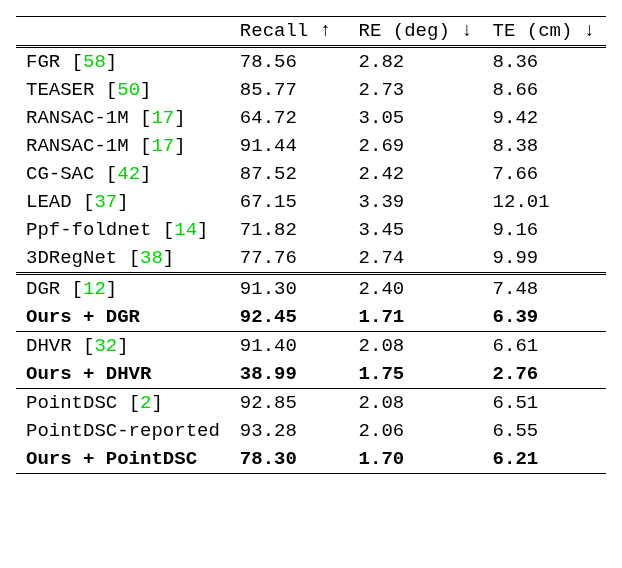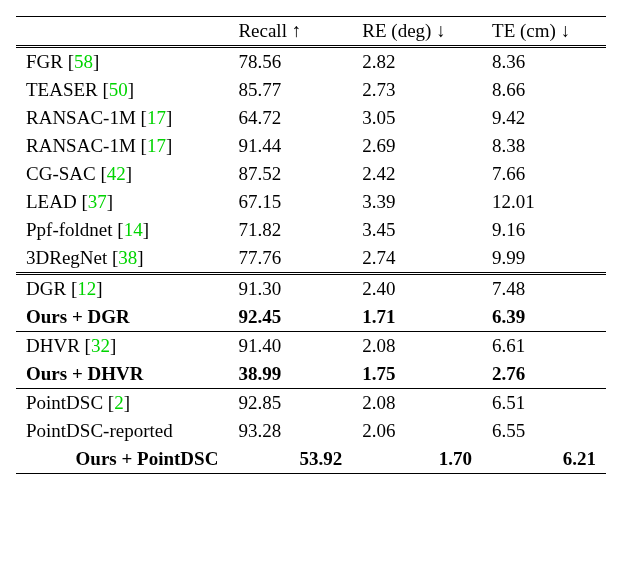--- a/index.html
+++ b/index.html
@@ -8,20 +8,21 @@
     font-family: "Times New Roman", Times, serif;
     font-size: 19px;
     color: #000;
     background: #fff;
     width: 622px;
     box-sizing: border-box;
   }
   table {
     border-collapse: collapse;
     width: 100%;
+    font-family: Liberation Mono, monospace;
   }
   th, td {
     text-align: left;
     padding: 3px 10px 3px 10px;
     font-weight: normal;
     white-space: nowrap;
   }
   th {
     border-top: 1px solid #000;
   }
@@ -30,21 +31,20 @@
     margin-top: 16px;
   }
   .dbl-top > td, .dbl-top > th {
     border-top: 3px double #000;
   }
   .sgl-top > td {
     border-top: 1px solid #000;
   }
   .sgl-bot > td {
     border-bottom: 1px solid #000;
-    text-align: right;
   }
   .bold {
     font-weight: bold;
   }
   col.name { width: 36%; }
   col.recall { width: 21%; }
   col.re { width: 22%; }
   col.te { width: 21%; }
 </style>
 </head>
@@ -145,18 +145,18 @@
         <td>6.51</td>
       </tr>
       <tr>
         <td>PointDSC-reported</td>
         <td>93.28</td>
         <td>2.06</td>
         <td>6.55</td>
       </tr>
       <tr class="sgl-bot">
         <td class="bold">Ours + PointDSC</td>
-        <td class="bold">53.92</td>
+        <td class="bold">78.30</td>
         <td class="bold">1.70</td>
         <td class="bold">6.21</td>
       </tr>
     </tbody>
 </table>
 
 </body></html>

